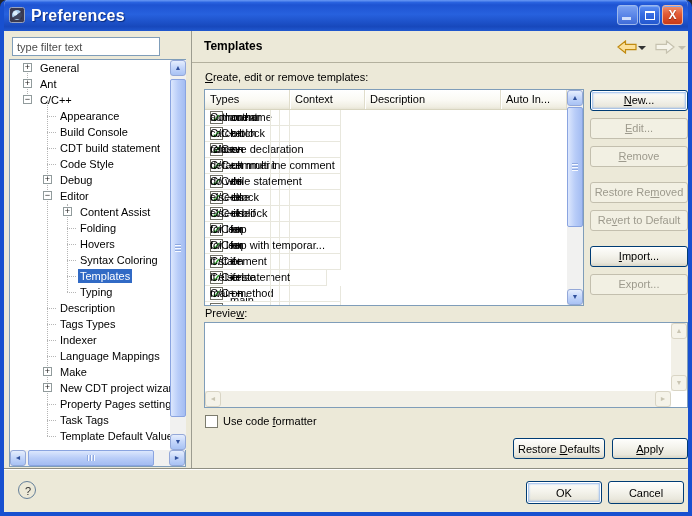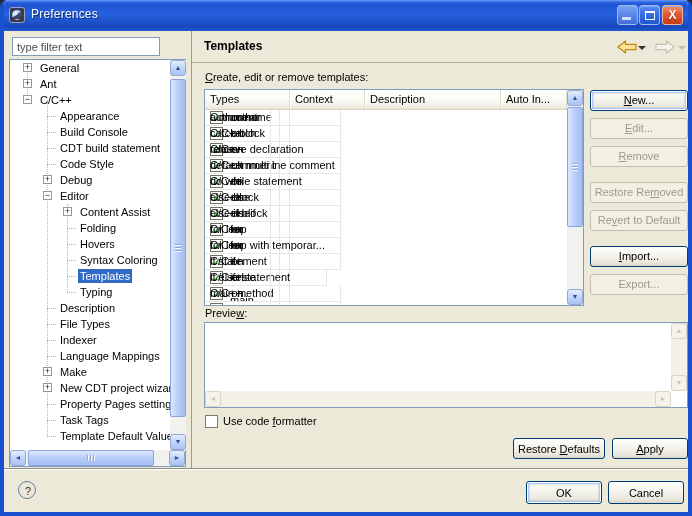--- a/index.html
+++ b/index.html
@@ -5,21 +5,21 @@
   html,body{margin:0;padding:0;background:#23252b;}
   *{box-sizing:border-box;}
   .window{position:relative;width:692px;height:516px;font-family:"Liberation Sans",sans-serif;
     background:#ece9d8;border-left:4px solid #1850d0;border-right:4px solid #1850d0;border-bottom:4px solid #1850d0;
     border-radius:7px 7px 0 0;overflow:hidden;}
   
   .titlebar{position:absolute;left:-4px;top:0;width:692px;height:31px;
     background:linear-gradient(180deg,#6a9af5 0%,#2a63e0 8%,#1e53d2 16%,#2761de 46%,#1748bc 86%,#2058cf 100%);
     border-radius:7px 7px 0 0;}
   .app-icon{position:absolute;left:9px;top:7px;width:16px;height:16px;}
-  .win-title{position:absolute;left:31px;top:7px;color:#fff;font-size:12px;font-weight:normal;
+  .win-title{position:absolute;left:31px;top:7px;color:#fff;font-size:16px;font-weight:bold;
     text-shadow:1px 1px 1px #0a2a7a;letter-spacing:.2px;}
   .wbtn{position:absolute;top:5px;width:21px;height:20px;border:1px solid #9db8ec;border-radius:3px;
     background:linear-gradient(180deg,#5d8ef2 0%,#3a6fe4 40%,#2257cf 100%);box-shadow:inset 0 1px 0 #7ea8f5;}
   .wbtn.min{left:617px;background:linear-gradient(180deg,#7ba1f0 0%,#5c87e8 50%,#3f6cd8 100%);}
   .wbtn.max{left:639px;}
   .wbtn.close{left:662px;background:linear-gradient(180deg,#f0926f 0%,#e25b35 45%,#c93a16 100%);border-color:#f0b49c;}
   .glyph-min{position:absolute;left:4px;bottom:4px;width:9px;height:3px;background:#cfdefb;}
   .glyph-max{position:absolute;left:5px;top:5px;width:10px;height:9px;border:1px solid #fff;border-top-width:2px;}
   .glyph-close{position:absolute;left:0;top:2px;width:100%;text-align:center;color:#fff;font-size:12px;font-weight:bold;
     text-shadow:0 1px 1px #8c2408;}
@@ -178,21 +178,21 @@
         <div class="tree-row" style="top: 224px;">
           <span class="stub" style="left: 57px; top: 8px; width: 9px;"></span>
           <span class="tree-label" style="left: 68px;">Typing</span>
         </div>
         <div class="tree-row" style="top: 240px;">
           <span class="stub" style="left: 37px; top: 8px; width: 9px;"></span>
           <span class="tree-label" style="left: 48px;">Description</span>
         </div>
         <div class="tree-row" style="top: 256px;">
           <span class="stub" style="left: 37px; top: 8px; width: 9px;"></span>
-          <span class="tree-label" style="left: 48px;">File Types</span>
+          <span class="tree-label" style="left: 48px;">Tags Types</span>
         </div>
         <div class="tree-row" style="top: 272px;">
           <span class="stub" style="left: 37px; top: 8px; width: 9px;"></span>
           <span class="tree-label" style="left: 48px;">Indexer</span>
         </div>
         <div class="tree-row" style="top: 288px;">
           <span class="stub" style="left: 37px; top: 8px; width: 9px;"></span>
           <span class="tree-label" style="left: 48px;">Language Mappings</span>
         </div>
         <div class="tree-row" style="top: 304px;">

